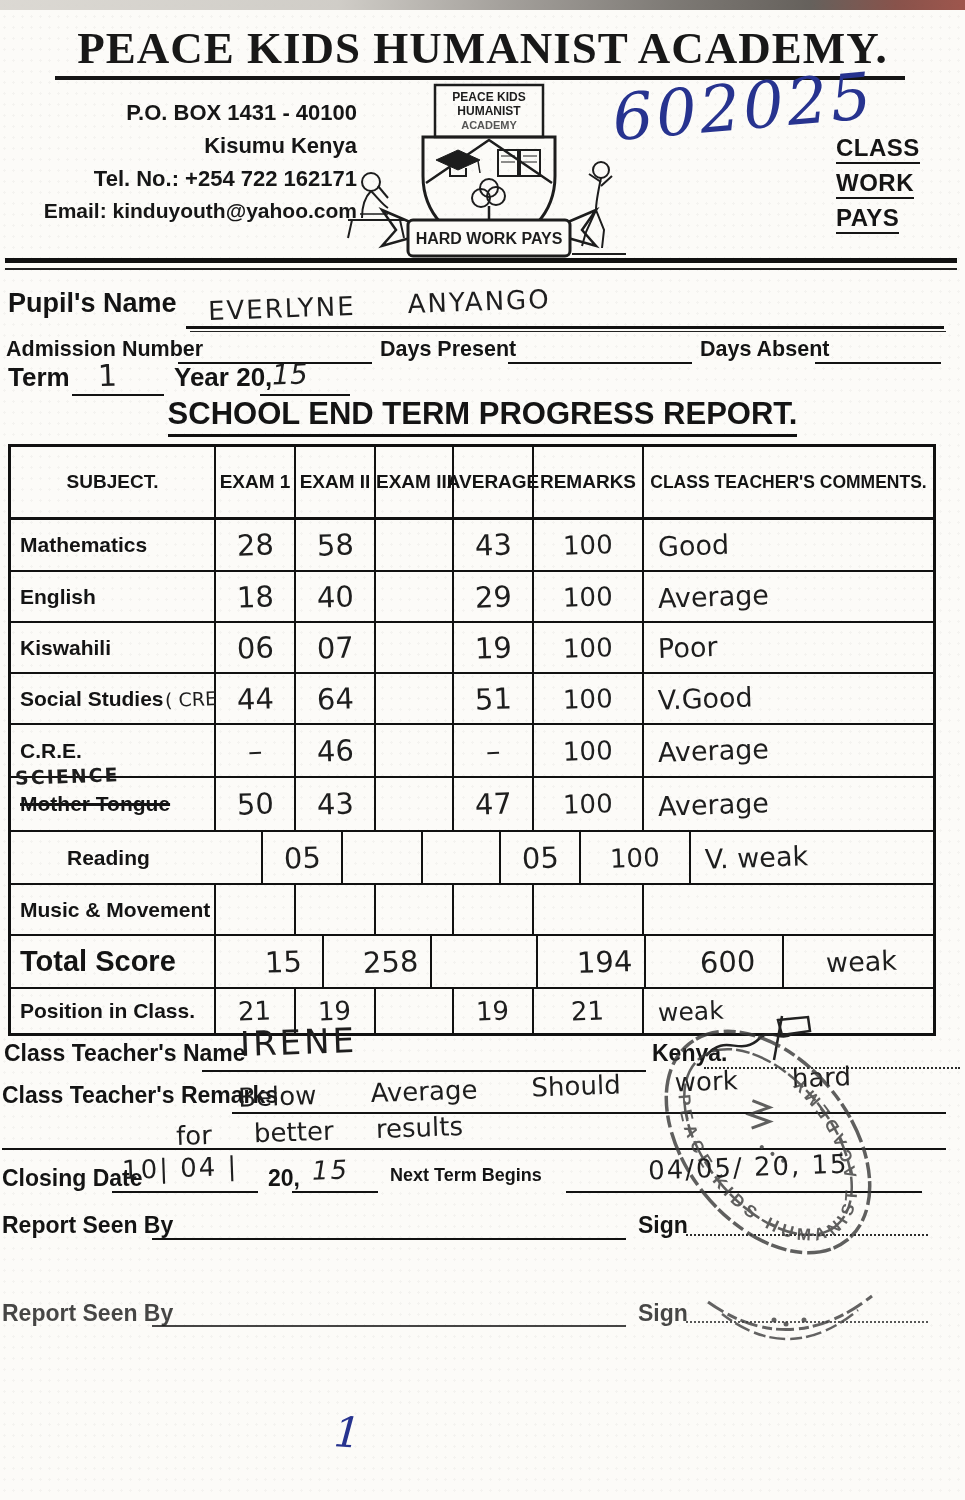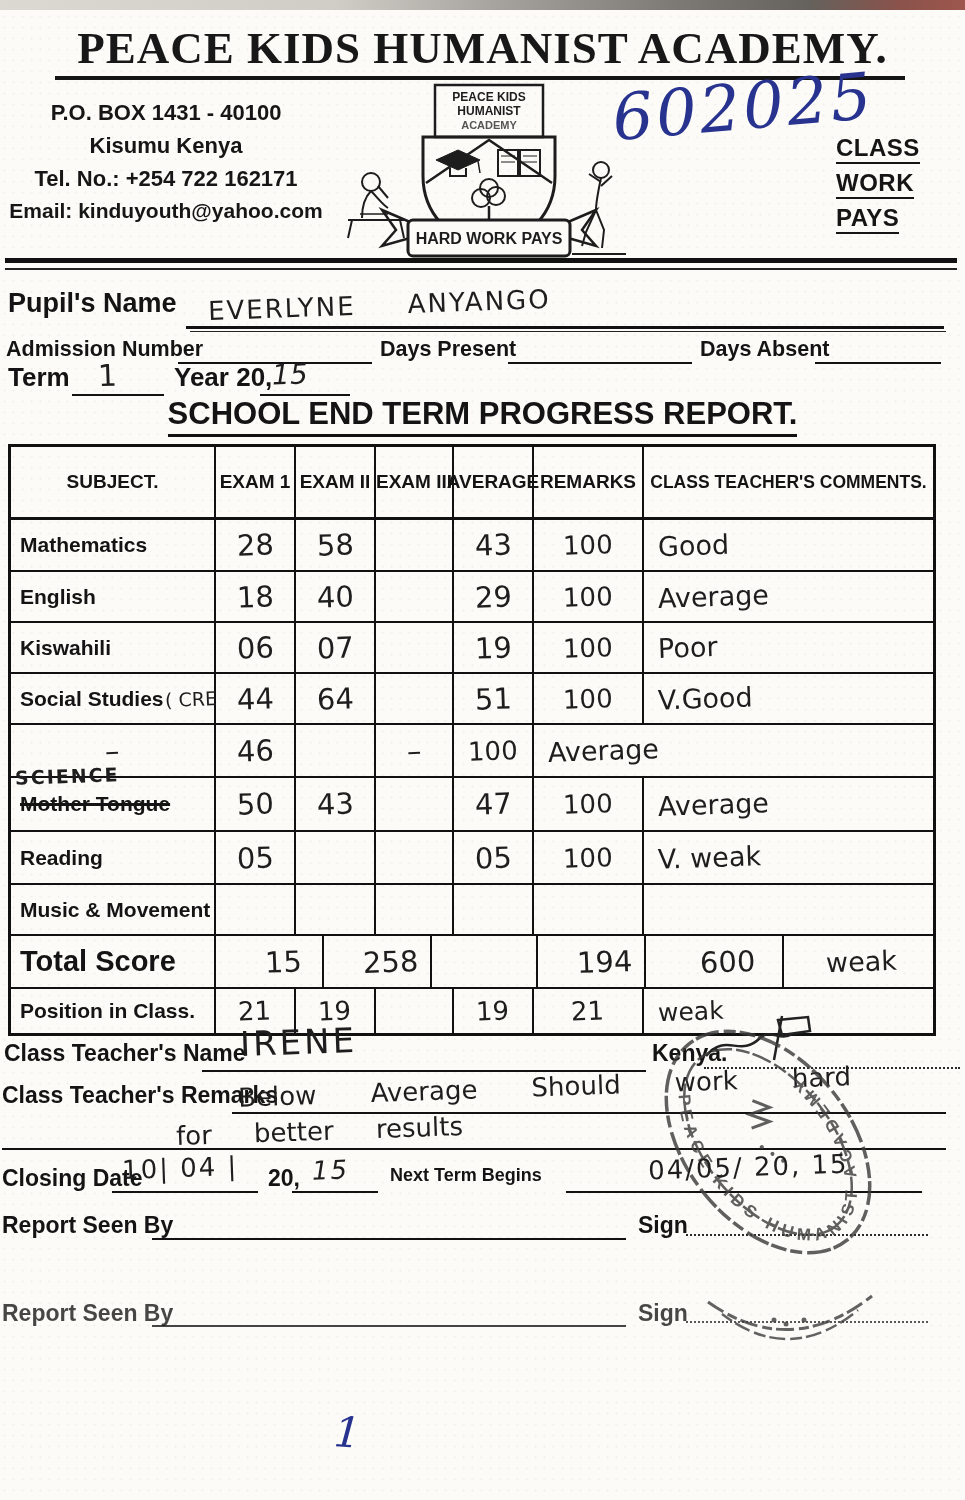--- a/index.html
+++ b/index.html
@@ -11,21 +11,21 @@
   .printed{color:#141414;font-weight:bold;}
   .hw{font-family:"DejaVu Sans",sans-serif;color:#1e1e1e;display:inline-block;transform:rotate(-2deg);}
   .hw-blue{font-family:"DejaVu Serif",serif;font-style:italic;color:#27338f;display:inline-block;}
   .line{position:absolute;border-top:2.5px solid #121212;}
   .line-thin{position:absolute;border-top:1.5px solid #222;}
   .dotline{position:absolute;border-top:2.5px dotted #2a2a2a;}
   
   #school-title{top:22px;left:0;width:965px;text-align:center;font-family:"Liberation Serif",serif;
     font-weight:bold;font-size:45px;letter-spacing:1px;color:#181818;}
   #title-rule{top:76px;left:55px;width:850px;border-top:4px solid #151515;}
-  #addr{top:96px;left:0;width:332px;text-align:center;font-weight:bold;color:#161616;
+  #addr{top:96px;left:25px;width:332px;text-align:right;font-weight:bold;color:#161616;
     font-size:22px;line-height:1.5;}
   #addr .em{font-size:21px;}
   #serial{top:70px;left:612px;font-size:64px;letter-spacing:3px;transform:rotate(-5deg);}
   #motto{top:134px;left:836px;}
   #motto div{font-size:24px;font-weight:bold;color:#151515;border-bottom:2.5px solid #151515;
     width:max-content;margin-bottom:5px;letter-spacing:0.5px;}
   #scanband{top:0;left:0;width:965px;height:10px;
     background:linear-gradient(to right,#d8d5cf 0%,#cbc8c2 35%,#9b9792 52%,#6f6b66 70%,#55504b 84%,#7c4038 93%,#94443a 100%);
     opacity:0.9;}
   #divider1{top:258px;left:5px;width:952px;border-top:5px solid #111;}
@@ -262,20 +262,21 @@
         </div>
       <div class="cell hwc">
           <span class="hw" style="font-size:26px;">100</span>
         </div>
       <div class="cell cmtc">
           <span class="hw">V.Good</span>
         </div>
     </div>
 
     <div class="trow" style="height:51px;">
+      <div class="cell subj">C.R.E.</div>
       <div class="cell hwc">
           <span class="hw">–</span>
         </div>
       <div class="cell hwc">
           <span class="hw">46</span>
         </div>
       <div class="cell hwc">
           <span class="hw"></span>
         </div>
       <div class="cell hwc">
@@ -307,21 +308,21 @@
           <span class="hw">47</span>
         </div>
       <div class="cell hwc">
           <span class="hw" style="font-size:26px;">100</span>
         </div>
       <div class="cell cmtc">
           <span class="hw">Average</span>
         </div>
     </div>
 
-    <div class="trow" style="height:51px;">
+    <div class="trow" style="height:51px;padding-left:47px;">
       <div class="cell subj">Reading</div>
       <div class="cell hwc">
           <span class="hw">05</span>
         </div>
       <div class="cell hwc">
           <span class="hw"></span>
         </div>
       <div class="cell hwc">
           <span class="hw"></span>
         </div>

